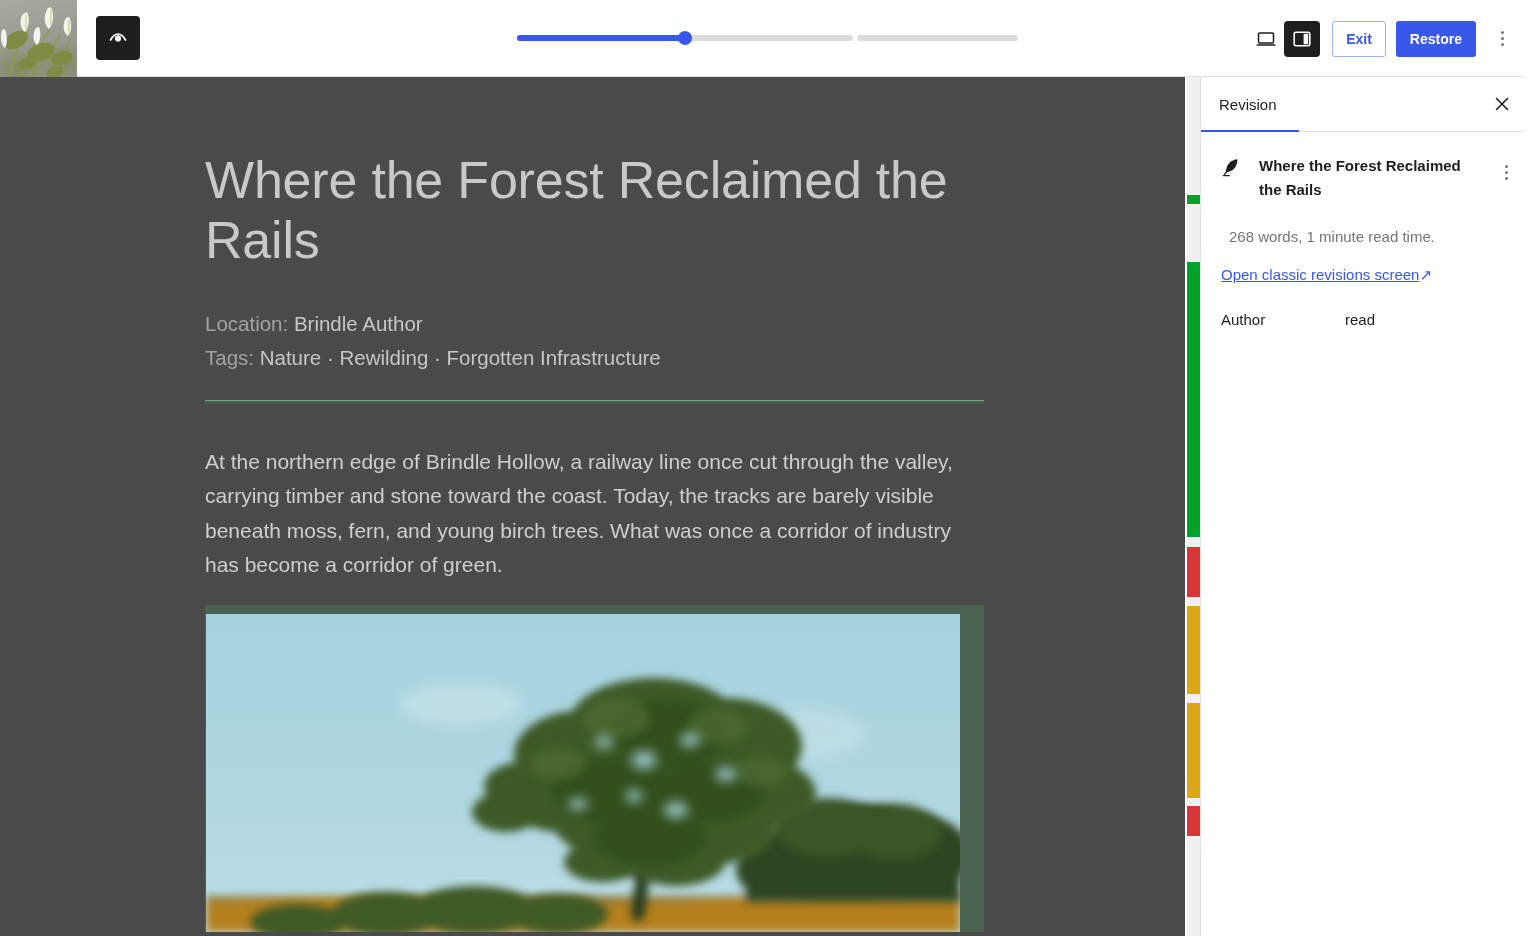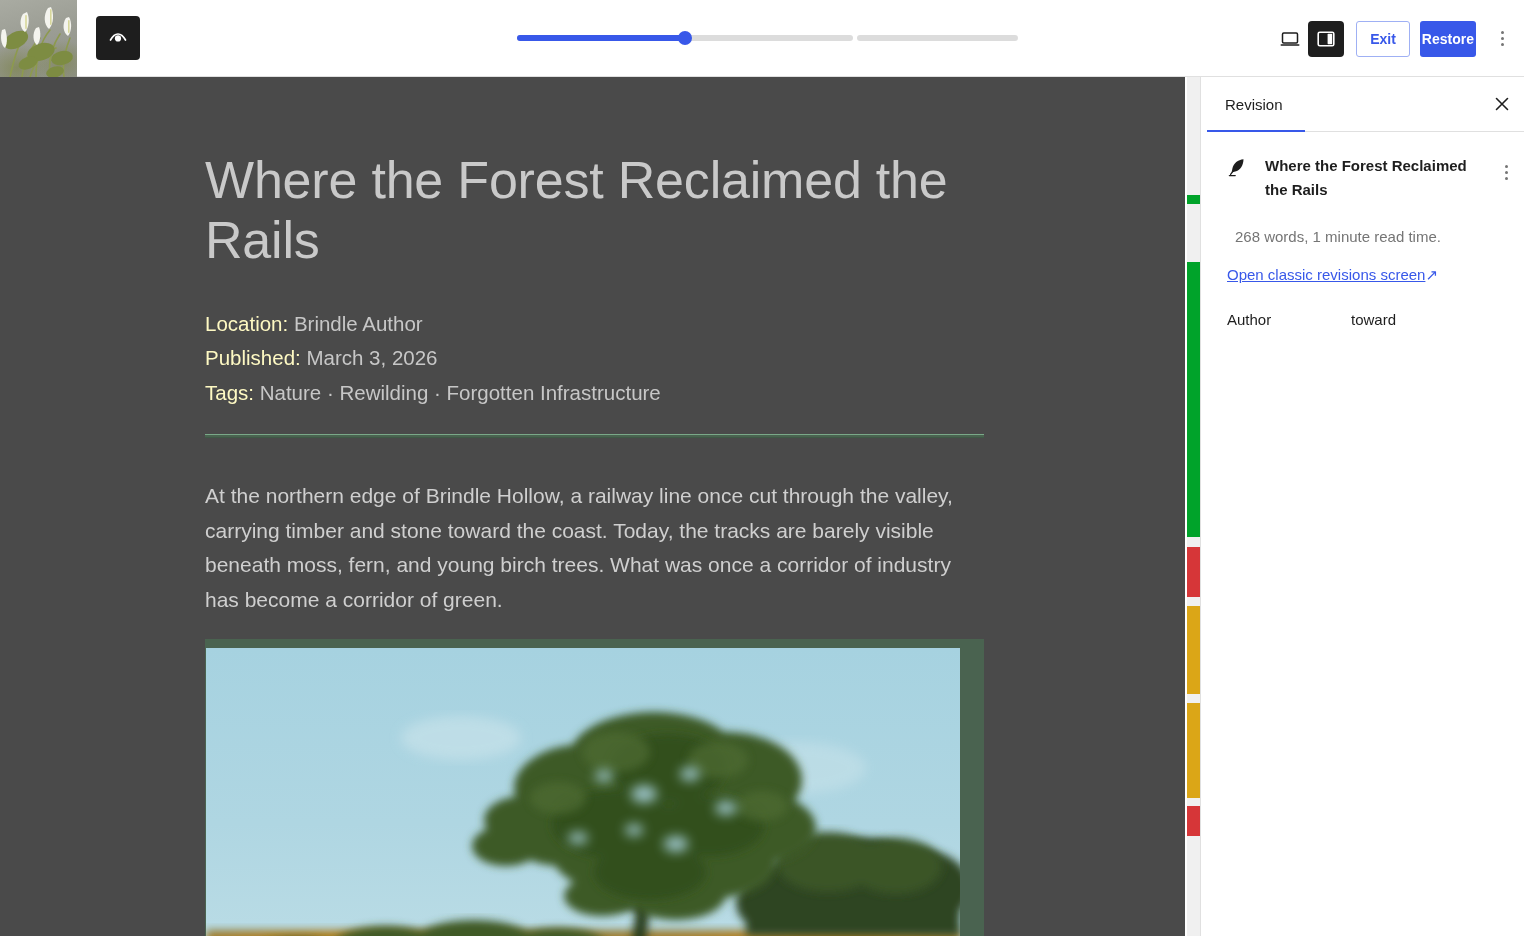--- a/index.html
+++ b/index.html
@@ -135,21 +135,21 @@
     border: 1px solid #9fb0f4;
     border-radius: 3px;
     font-family: "Liberation Sans", sans-serif;
     font-size: 14px;
     font-weight: 600;
     cursor: pointer;
     line-height: 1;
   }
   .btn-primary {
     height: 36px;
-    padding: 0 2px;
+    padding: 0 14px;
     margin-left: 10px;
     background: #3858e9;
     color: #ffffff;
     border: none;
     border-radius: 3px;
     font-family: "Liberation Sans", sans-serif;
     font-size: 14px;
     font-weight: 600;
     cursor: pointer;
     line-height: 1;
@@ -199,21 +199,21 @@
     font-weight: 400;
     color: #c9c9c9;
     letter-spacing: -0.2px;
   }
   .meta {
     margin-top: 36px;
     font-size: 20.5px;
     line-height: 34.5px;
     color: #c7c7c7;
   }
-  .meta .lbl { color: #fef9c3; }
+  .meta .lbl { color: #a3a3a3; }
   .rule {
     margin-top: 24px;
     height: 4px;
     width: 779px;
     background: #4a6350;
     border-top: 1px solid #7aa888;
     border-bottom: 1px solid #3f5946;
     box-sizing: border-box;
   }
   .body-p {
@@ -259,21 +259,20 @@
   
   .sidebar {
     position: absolute;
     top: 77px;
     left: 1200px;
     width: 336px;
     height: 859px;
     background: #ffffff;
     border-left: 1px solid #e0e0e0;
     box-sizing: border-box;
-    padding-left: 6px;
   }
   .sb-tabbar {
     position: relative;
     height: 54px;
     border-bottom: 1px solid #e0e0e0;
     display: flex;
     align-items: center;
   }
   .sb-tab {
     margin-left: 18px;
@@ -438,24 +437,20 @@
     <div class="doc">
 
       <h1 class="post-title">Where the Forest Reclaimed the Rails</h1>
 
       <div class="meta">
         <div>
           <span class="lbl">Location:</span>
           <span>Brindle Author</span>
         </div>
         <div>
-          <span class="lbl">Published:</span>
-          <span>March 3, 2026</span>
-        </div>
-        <div>
           <span class="lbl">Tags:</span>
           <span>Nature · Rewilding · Forgotten Infrastructure</span>
         </div>
       </div>
 
       <div class="rule"></div>
 
       <p class="body-p">At the northern edge of Brindle Hollow, a railway line once cut through the valley, carrying timber and stone toward the coast. Today, the tracks are barely visible beneath moss, fern, and young birch trees. What was once a corridor of industry has become a corridor of green.</p>
 
       <div class="img-block">
@@ -599,18 +594,18 @@
     </div>
 
     <div class="rev-stats">
       <div>268 words, 1 minute read time.</div>
     </div>
 
     <a class="rev-link" href="#"><span>Open classic revisions screen</span><span class="arr">↗</span></a>
 
     <div class="rev-row">
       <div class="k">Author</div>
-      <div class="v">toward</div>
+      <div class="v">read</div>
     </div>
 
   </div>
 
 </div>
 
 </body></html>

